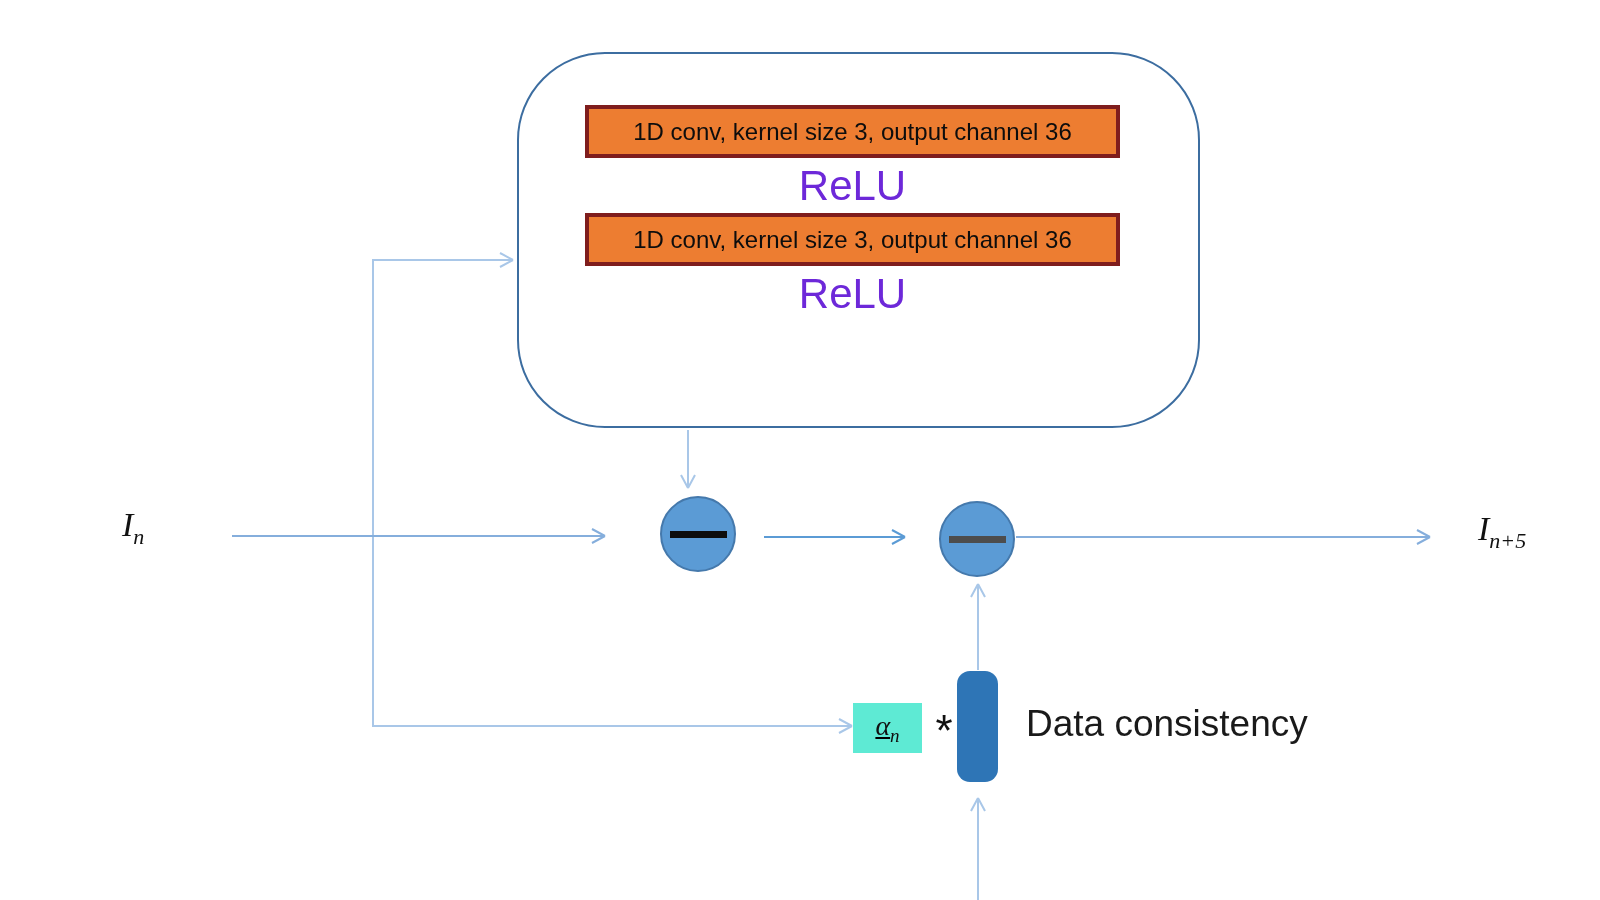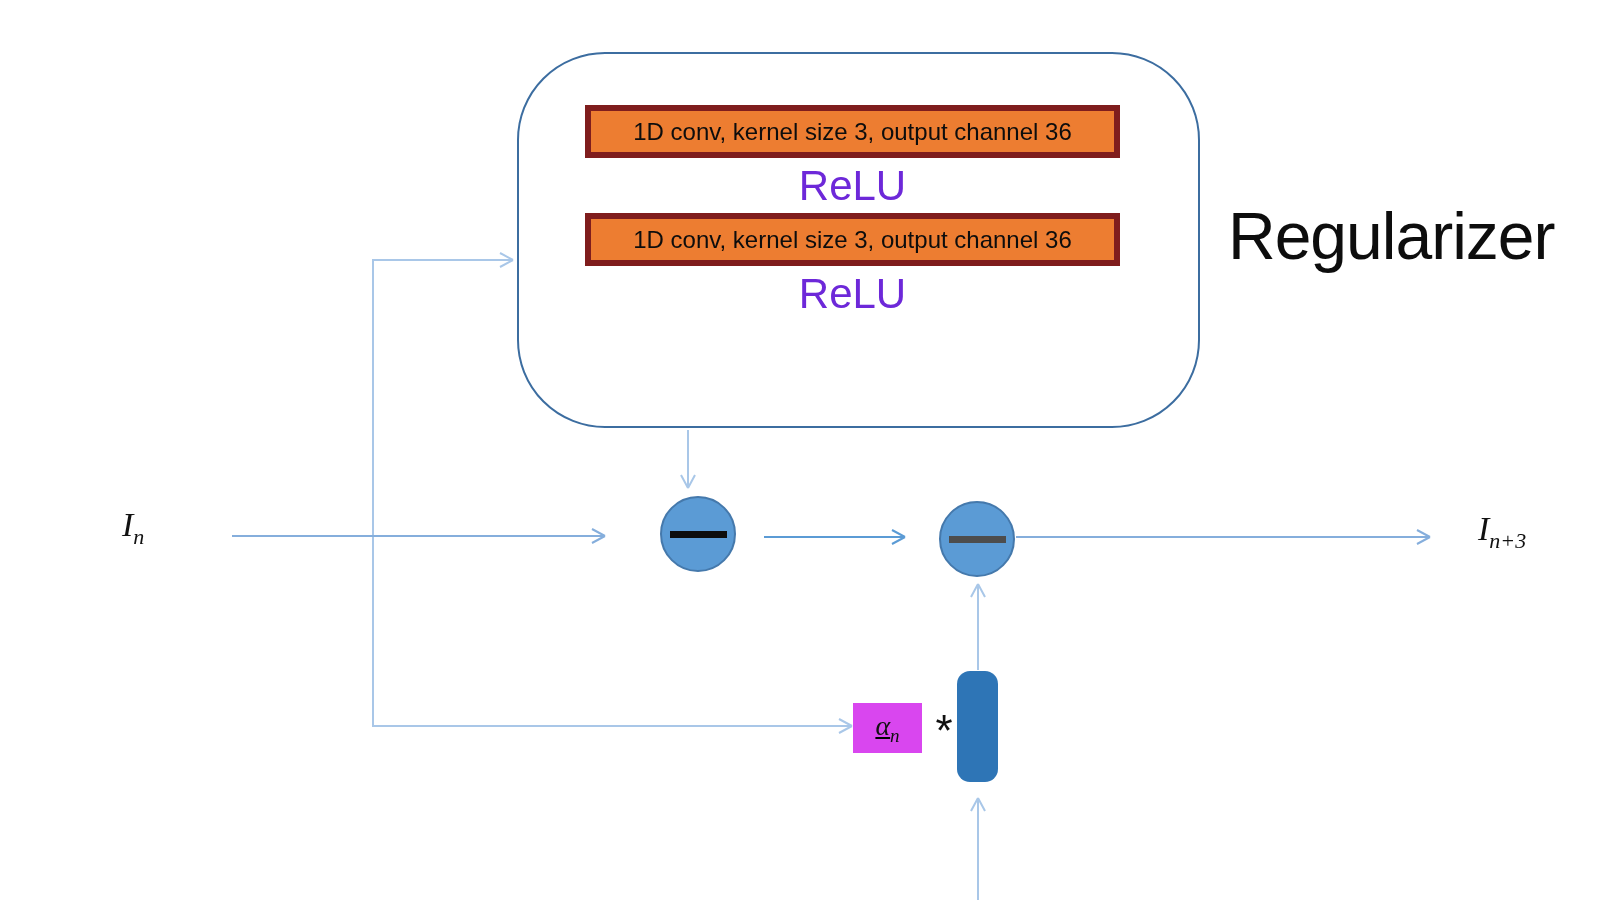--- a/index.html
+++ b/index.html
@@ -12,21 +12,21 @@
   #arrows{position:absolute;left:0;top:0;width:1600px;height:900px;}
 
   
   .reg-box{
     left:517px;top:52px;width:683px;height:376px;
     border:2px solid #3C6DA0;border-radius:88px;background:#ffffff;
     box-sizing:border-box;
   }
   .conv-box{
     left:585px;width:535px;height:53px;
-    background:#ED7D31;border:6px solid #7f1d1d;box-sizing:border-box;
+    background:#ED7D31;border:4px solid #7f1d1d;box-sizing:border-box;
     display:flex;align-items:center;justify-content:center;
     font-size:24px;color:#0d0d0d;white-space:nowrap;
   }
   .conv-1{top:105px;}
   .conv-2{top:213px;}
   .conv-3{top:322px;}
   .relu-label{
     left:585px;width:535px;height:56px;
     display:flex;align-items:center;justify-content:center;
     font-size:42px;color:#6d28d9;
@@ -57,21 +57,21 @@
     font-family:"Liberation Serif",serif;font-style:italic;
     font-size:34px;color:#111111;white-space:nowrap;
   }
   .mathvar sub{font-size:22px;font-style:italic;}
   .in-label{left:122px;top:506px;}
   .out-label{left:1478px;top:510px;}
 
   
   .alpha-box{
     left:853px;top:703px;width:69px;height:50px;
-    background:#d946ef;display:flex;align-items:center;justify-content:center;text-decoration:underline;
+    background:#5eead4;display:flex;align-items:center;justify-content:center;text-decoration:underline;
   }
   .alpha-box .mathvar{font-size:28px;}
   .alpha-box .mathvar sub{font-size:19px;}
   .mult-star{
     left:930px;top:706px;width:28px;height:50px;
     font-size:44px;color:#111111;display:flex;align-items:flex-start;justify-content:center;
   }
   .dc-bar{
     left:957px;top:671px;width:41px;height:111px;
     background:#2E75B6;border-radius:13px;
@@ -114,35 +114,35 @@
     <path d="M971,811 L978,798 M985,811 L978,798" stroke="#A9C7E8" stroke-width="2"></path>
   </svg>
 
   <div class="abs reg-box"></div>
 
   <div class="abs conv-box conv-1">1D conv, kernel size 3, output channel 36</div>
   <div class="abs relu-label relu-1">ReLU</div>
   <div class="abs conv-box conv-2">1D conv, kernel size 3, output channel 36</div>
   <div class="abs relu-label relu-2">ReLU</div>
 
-  <div class="abs reg-title">Regularizer</div>
 
   <div class="abs sub-circle sub-1">
     <div class="minus-bar"></div>
   </div>
   <div class="abs sub-circle sub-2">
     <div class="minus-bar gray"></div>
   </div>
 
   <div class="abs mathvar in-label"><span>I</span><sub>n</sub></div>
 
-  <div class="abs mathvar out-label"><span>I</span><sub>n+3</sub></div>
+  <div class="abs mathvar out-label"><span>I</span><sub>n+5</sub></div>
 
   <div class="abs alpha-box">
     <span class="mathvar"><span>α</span><sub>n</sub></span>
   </div>
 
   <div class="abs mult-star">*</div>
 
   <div class="abs dc-bar"></div>
 
+  <div class="abs dc-label">Data consistency</div>
 
 </div>
 
 </body></html>

